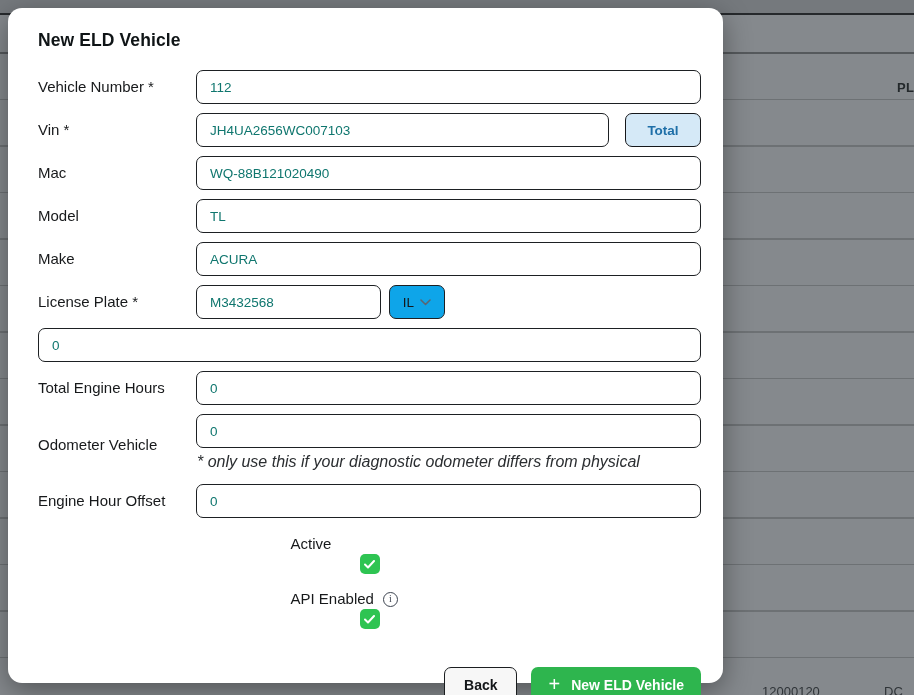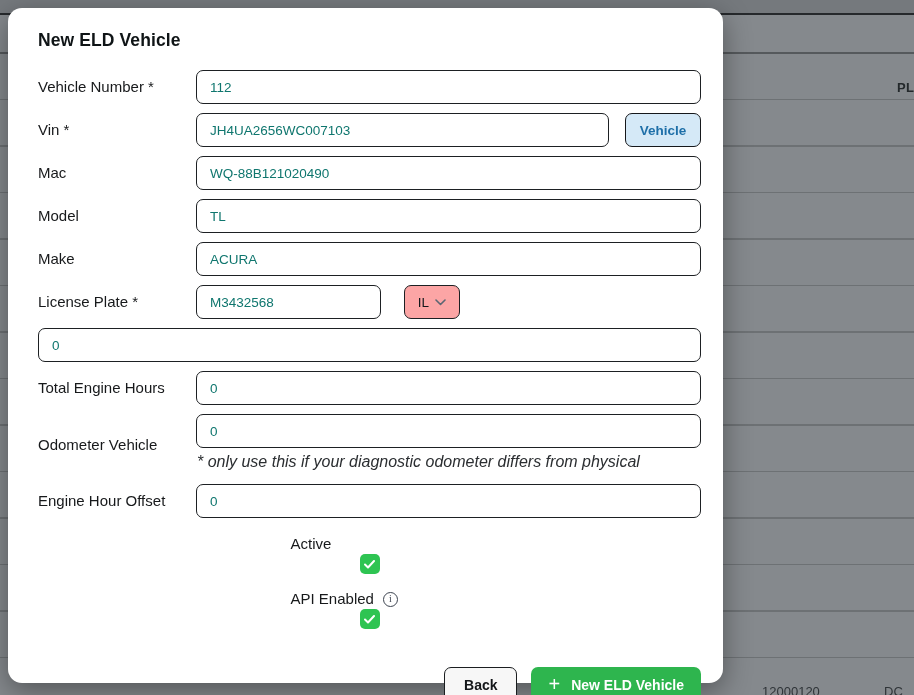--- a/index.html
+++ b/index.html
@@ -58,22 +58,22 @@
 
   .decode-btn {
     margin-left:16px; width:76px; height:34px; flex-shrink:0;
     background:#d5e9f7; border:1.5px solid #16181b; border-radius:7px;
     color:#1e6fa8; font-weight:700; font-size:13.5px;
     font-family:"Liberation Sans", sans-serif; cursor:pointer;
   }
 
   .plate-inp { width:185px; flex:none; }
   .state-select {
-    margin-left:23px; width:56px; height:34px; flex-shrink:0;
-    border:1.5px solid #1d2023; border-radius:7px; background:#fca5a5;
+    margin-left:8px; width:56px; height:34px; flex-shrink:0;
+    border:1.5px solid #1d2023; border-radius:7px; background:#0ea5e9;
     display:flex; align-items:center; justify-content:center; gap:6px;
     font-size:13.5px; color:#14181c; cursor:pointer;
   }
   .chev { display:block; }
 
   .note {
     font-style:italic; font-size:16px; color:#2b2e31;
     margin:5px 0 4px 1px;
   }
 
@@ -125,21 +125,21 @@
     <label class="lbl">Vehicle Number *</label>
     <div class="ctl">
       <input class="inp" type="text" value="112" style="">
     </div>
   </div>
 
   <div class="row">
     <label class="lbl">Vin *</label>
     <div class="ctl ctl-inline">
       <input class="inp" type="text" value="JH4UA2656WC007103" style="">
-      <button class="decode-btn">Vehicle</button>
+      <button class="decode-btn">Total</button>
     </div>
   </div>
 
   <div class="row">
     <label class="lbl">Mac</label>
     <div class="ctl">
       <input class="inp" type="text" value="WQ-88B121020490" style="">
     </div>
   </div>
 

